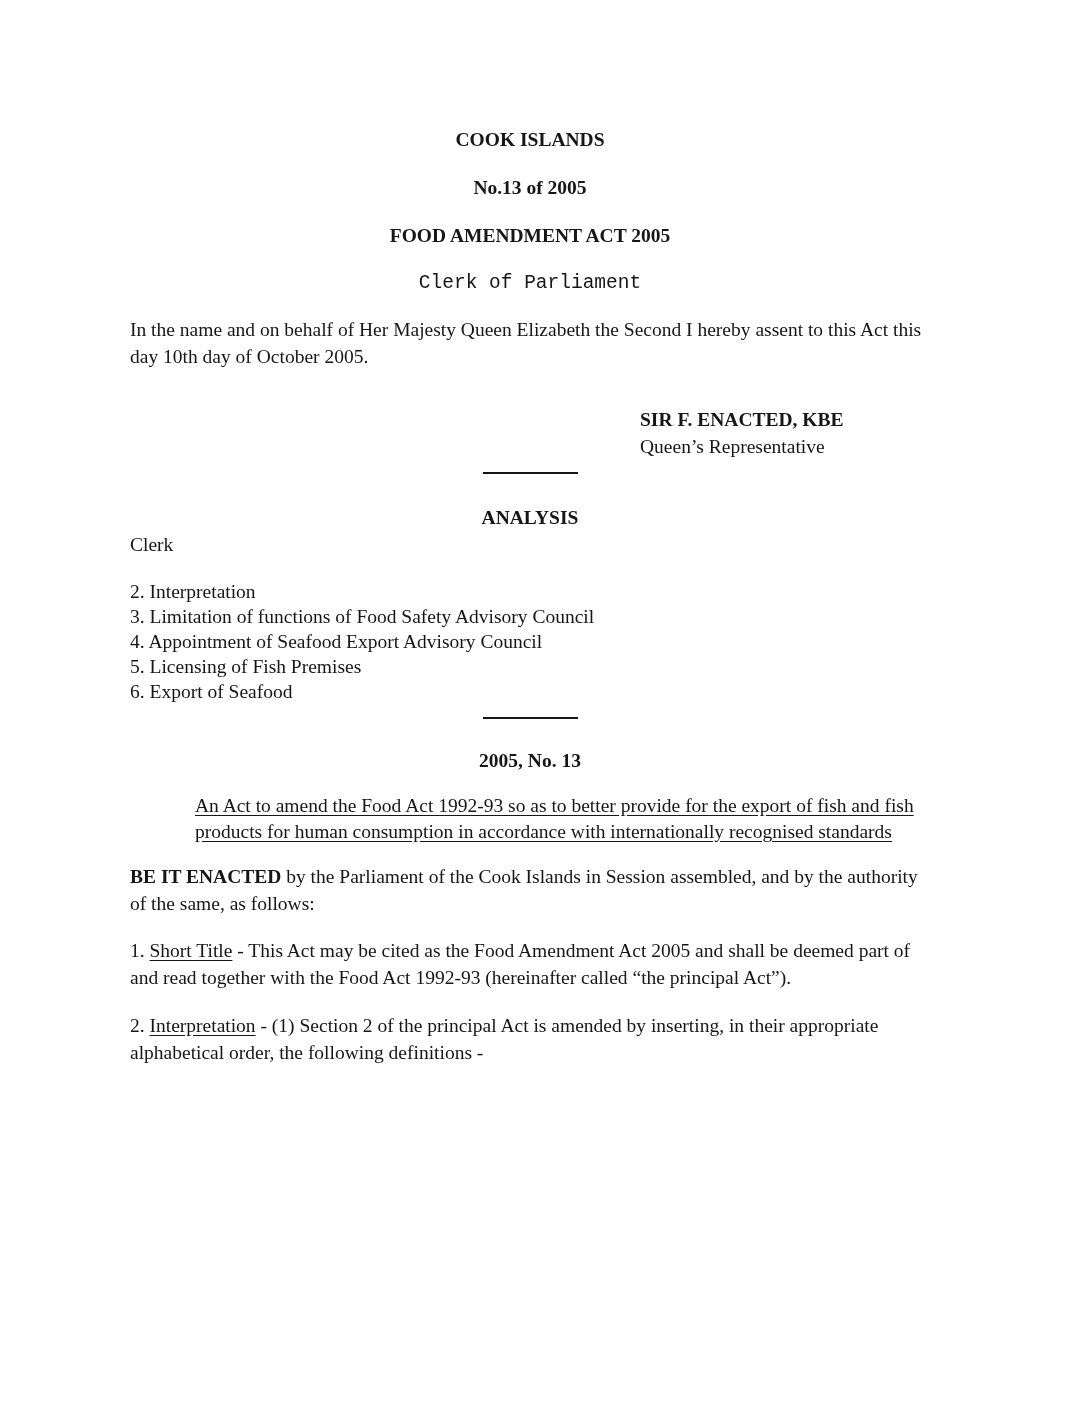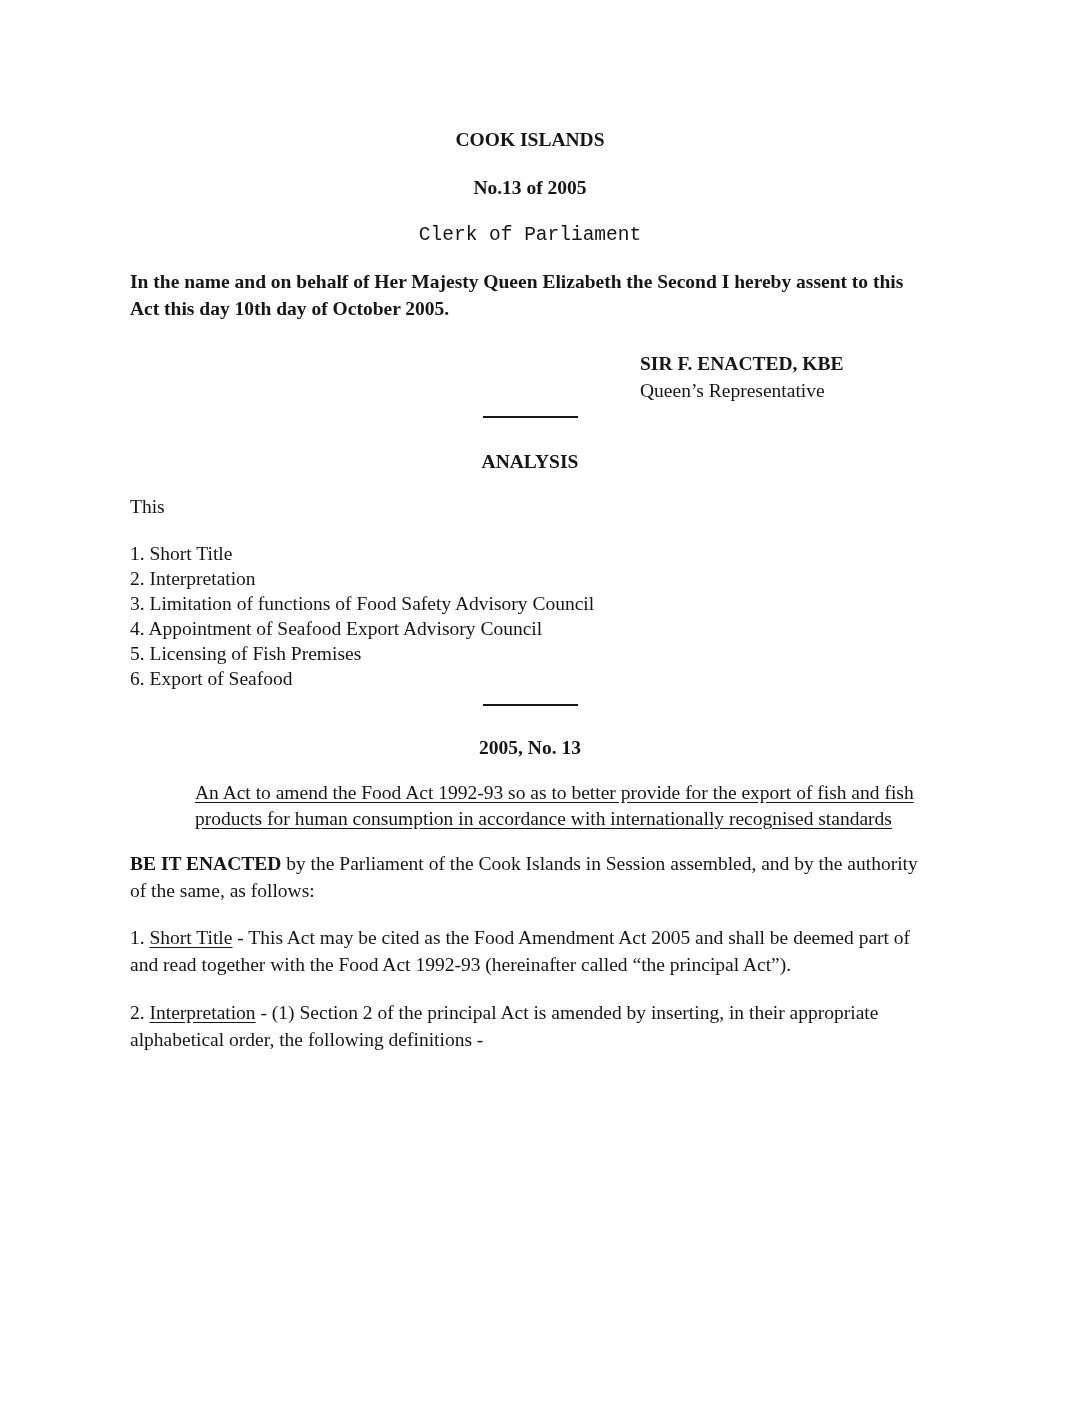--- a/index.html
+++ b/index.html
@@ -20,33 +20,33 @@
     padding:126px 158px 0 130px;
     font-size:19.5px;
     line-height:27px;
     overflow:hidden;
   }
   .center{text-align:center;}
   .bold{font-weight:bold;}
   .heading{margin-bottom:21px;}
   .examined{margin-bottom:25px;}
   .clerk{margin-bottom:19px;font-family:Liberation Mono, monospace;}
-  .assent{margin-bottom:28px;font-weight:bold;}
+  .assent{margin-bottom:36px;}
   .signature{
     margin-left:510px;
     margin-bottom:0;
   }
   .divider{
     width:95px;
     height:0;
     border-top:2px solid var(--text-color);
     margin:12px auto 30px auto;
   }
   .divider-2{margin:13px auto 28px auto;}
-  .analysis-heading{margin-bottom:18px;font-family:Liberation Serif, serif;}
+  .analysis-heading{font-family:Liberation Serif, serif;}
   .analysis-subheading{margin-bottom:21px;}
   .toc{line-height:25px;margin-bottom:0;}
   .act-number{margin-bottom:19px;}
   .long-title{
     margin-left:65px;
     margin-bottom:18px;
     line-height:26px;
     text-decoration:underline;
     text-underline-offset:3px;
   }
@@ -63,39 +63,39 @@
 </style>
 </head>
 <body>
 
 <div class="page">
 
   <p class="center bold heading">COOK ISLANDS</p>
 
   <p class="center bold heading">No.13 of 2005</p>
 
+  <p class="center bold heading">FOOD AMENDMENT ACT 2005</p>
 
 
   <p class="center clerk">Clerk of Parliament</p>
 
   <p class="assent">In the name and on behalf of Her Majesty Queen Elizabeth the Second I hereby assent to this Act this day 10th day of October 2005.</p>
 
   <div class="signature">
     <div class="bold">SIR F. ENACTED, KBE</div>
     <div>Queen’s Representative</div>
   </div>
 
   <div class="divider"></div>
 
   <p class="center bold analysis-heading">ANALYSIS</p>
 
-  <p class="analysis-subheading">This</p>
+  <p class="analysis-subheading">Clerk</p>
 
   <div class="toc">
-    <div>1. Short Title</div>
     <div>2. Interpretation</div>
     <div>3. Limitation of functions of Food Safety Advisory Council</div>
     <div>4. Appointment of Seafood Export Advisory Council</div>
     <div>5. Licensing of Fish Premises</div>
     <div>6. Export of Seafood</div>
   </div>
 
   <div class="divider divider-2"></div>
 
   <p class="center bold act-number">2005, No. 13</p>

